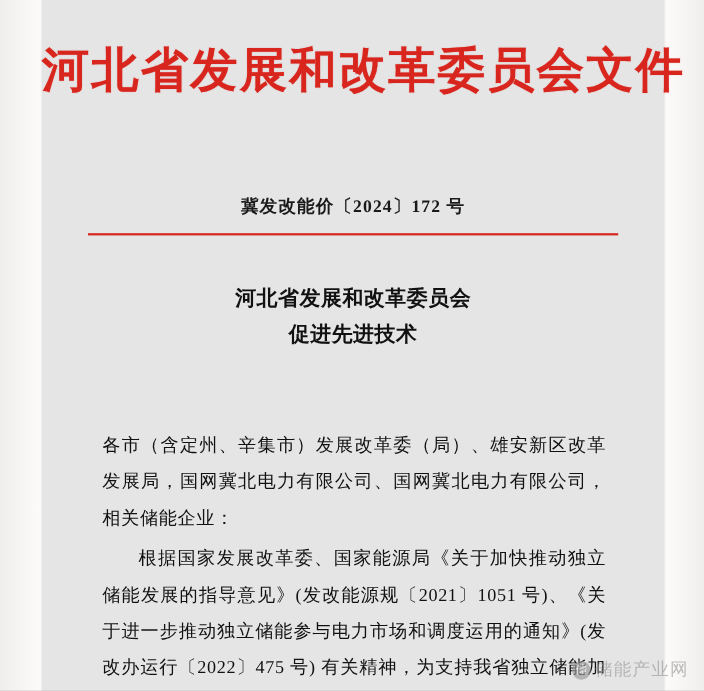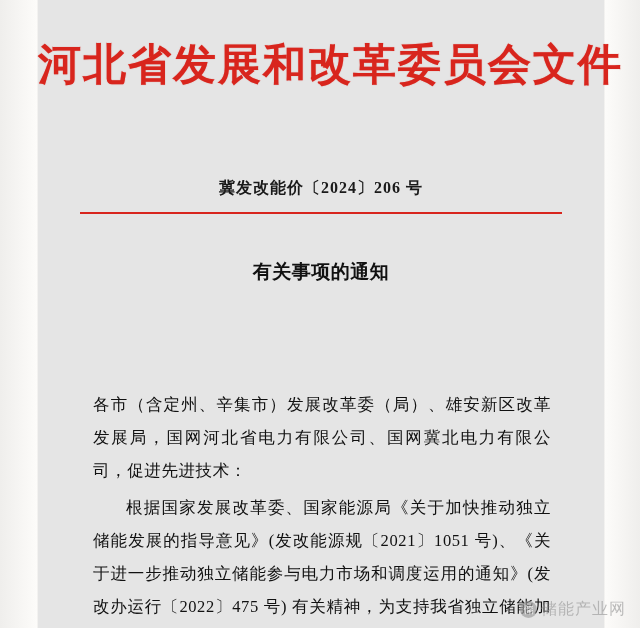--- a/index.html
+++ b/index.html
@@ -133,30 +133,31 @@
 <body>
 
 <div class="page">
   <div class="edge-left"></div>
   <div class="edge-right"></div>
 
   <div class="sheet">
 
     <div class="doc-title">河北省发展和改革委员会文件</div>
 
-    <div class="doc-number">冀发改能价〔2024〕206 号</div>
+    <div class="doc-number">冀发改能价〔2024〕172 号</div>
 
     <div class="red-rule"></div>
 
     <div class="heading-block">
-      <div>有关事项的通知</div>
+      <div>河北省发展和改革委员会</div>
+      <div>促进先进技术</div>
     </div>
 
     <div class="body-block">
-      <p>各市（含定州、辛集市）发展改革委（局）、雄安新区改革发展局，国网河北省电力有限公司、国网冀北电力有限公司，促进先进技术：</p>
+      <p>各市（含定州、辛集市）发展改革委（局）、雄安新区改革发展局，国网冀北电力有限公司、国网冀北电力有限公司，相关储能企业：</p>
       <p class="indent">根据国家发展改革委、国家能源局《关于加快推动独立储能发展的指导意见》(发改能源规〔2021〕1051 号)、《关于进一步推动独立储能参与电力市场和调度运用的通知》(发改办运行〔2022〕475 号) 有关精神，为支持我省独立储能加快发展，促进先进技术</p>
     </div>
   </div>
 
   <div class="watermark">
     <span class="wm-badge">储</span>
     <span class="wm-text">储能产业网</span>
   </div>
 </div>
 

